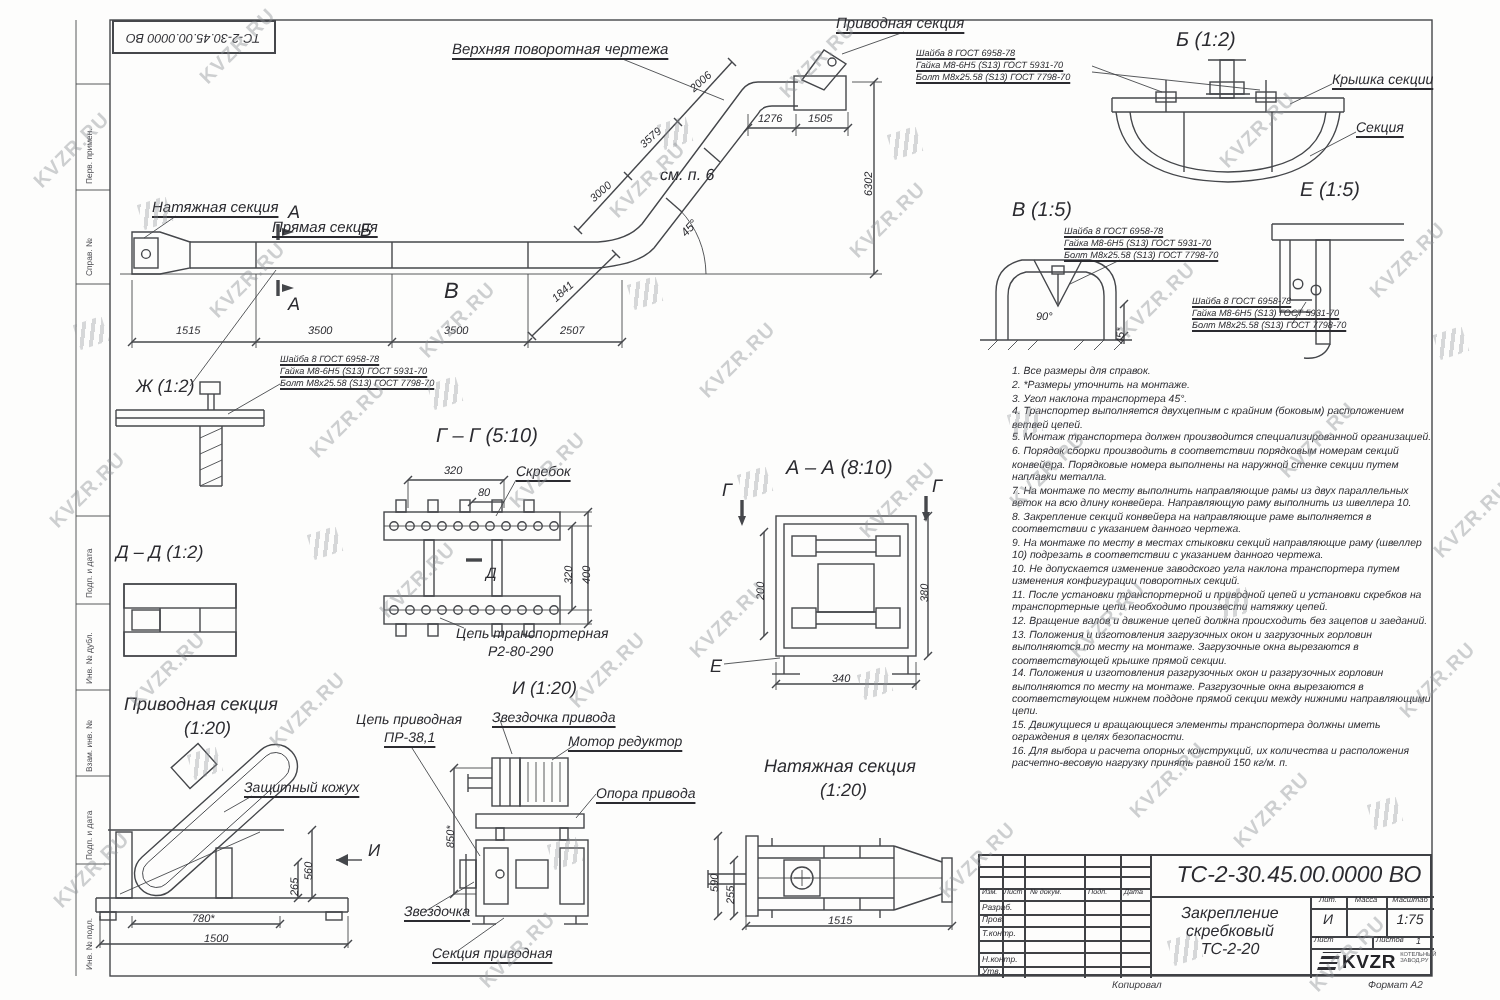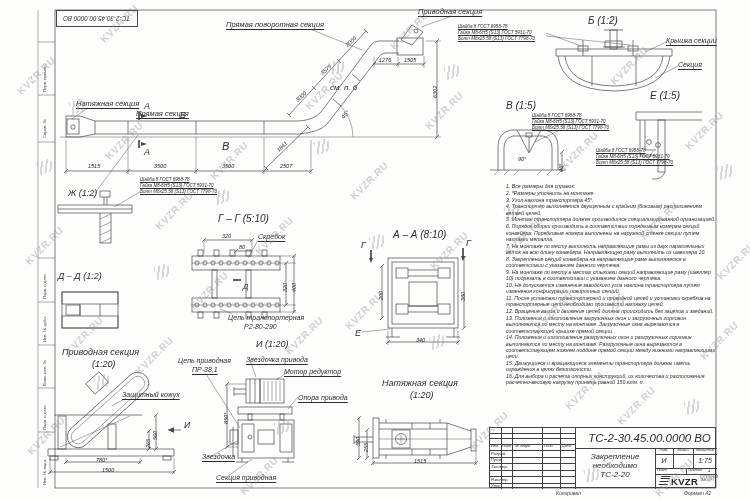--- a/index.html
+++ b/index.html
@@ -432,21 +432,21 @@
   <span class="mlabel" style="left:42px;top:92px">Перв. примен.</span>
   <span class="mlabel" style="left:42px;top:138px">Справ. №</span>
   <span class="mlabel" style="left:42px;top:299px">Подп. и дата</span>
   <span class="mlabel" style="left:42px;top:342px">Инв. № дубл.</span>
   <span class="mlabel" style="left:42px;top:386px">Взам. инв. №</span>
   <span class="mlabel" style="left:42px;top:430px">Подп. и дата</span>
   <span class="mlabel" style="left:42px;top:485px">Инв. № подл.</span>
 
   <span class="lbl u" style="left:76px;top:100px;font-size:7.5px">Натяжная секция</span>
   <span class="lbl u" style="left:136px;top:110px;font-size:7.5px">Прямая секция</span>
-  <span class="lbl u" style="left:226px;top:21px;font-size:7.5px">Прямая поворотная секция</span>
+  <span class="lbl u" style="left:226px;top:21px;font-size:7.5px">Верхняя поворотная чертежа</span>
   <span class="lbl u" style="left:418px;top:8px;font-size:7.5px">Приводная секция</span>
   <span class="lbl" style="left:330px;top:84px;font-size:8px">см. п. 6</span>
 
   <span class="lbl" style="left:144px;top:102px;font-size:9px">А</span>
   <span class="lbl" style="left:144px;top:148px;font-size:9px">А</span>
   <span class="lbl" style="left:180px;top:111px;font-size:9px">Б</span>
   <span class="lbl" style="left:222px;top:141px;font-size:11px">В</span>
   <span class="lbl" style="left:361px;top:241px;font-size:9px">Г</span>
   <span class="lbl" style="left:466px;top:239px;font-size:9px">Г</span>
   <span class="lbl" style="left:243px;top:283px;font-size:7.5px">Д</span>
@@ -583,21 +583,21 @@
 
     <span class="tb-txt" style="left:1px;top:23.5px;font-size:4.2px">Разраб.</span>
     <span class="tb-txt" style="left:1px;top:30px;font-size:4.2px">Пров.</span>
     <span class="tb-txt" style="left:1px;top:36.5px;font-size:4.2px">Т.контр.</span>
     <span class="tb-txt" style="left:1px;top:49.5px;font-size:4.2px">Н.контр.</span>
     <span class="tb-txt" style="left:1px;top:56px;font-size:4.2px">Утв.</span>
 
     <span class="tb-txt" style="left:92px;top:5px;width:135px;text-align:center;font-size:11.5px">ТС-2-30.45.00.0000 ВО</span>
 
     <span class="tb-txt" style="left:85px;top:25px;width:80px;text-align:center;font-size:8px">Закрепление</span>
-    <span class="tb-txt" style="left:85px;top:34px;width:80px;text-align:center;font-size:8px">необходимо</span>
+    <span class="tb-txt" style="left:85px;top:34px;width:80px;text-align:center;font-size:8px">скребковый</span>
     <span class="tb-txt" style="left:85px;top:43px;width:80px;text-align:center;font-size:8px">ТС-2-20</span>
 
     <span class="tb-txt" style="left:165px;top:21px;width:18px;text-align:center;font-size:3.8px">Лит.</span>
     <span class="tb-txt" style="left:183px;top:21px;width:20px;text-align:center;font-size:3.8px">Масса</span>
     <span class="tb-txt" style="left:203px;top:21px;width:24px;text-align:center;font-size:3.8px">Масштаб</span>
     <span class="tb-txt" style="left:165px;top:29px;width:18px;text-align:center;font-size:7px">И</span>
     <span class="tb-txt" style="left:203px;top:29px;width:24px;text-align:center;font-size:7px">1:75</span>
     <span class="tb-txt" style="left:167px;top:41px;font-size:3.8px">Лист</span>
     <span class="tb-txt" style="left:198px;top:41px;font-size:3.8px">Листов</span>
     <span class="tb-txt" style="left:218px;top:40.5px;font-size:4.5px">1</span>

